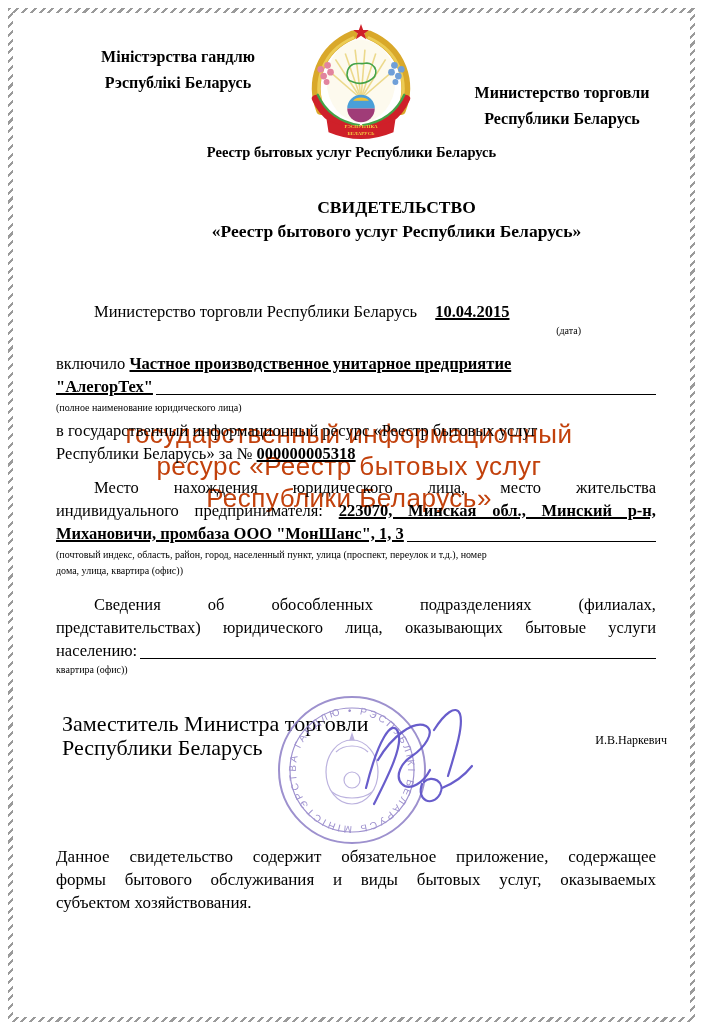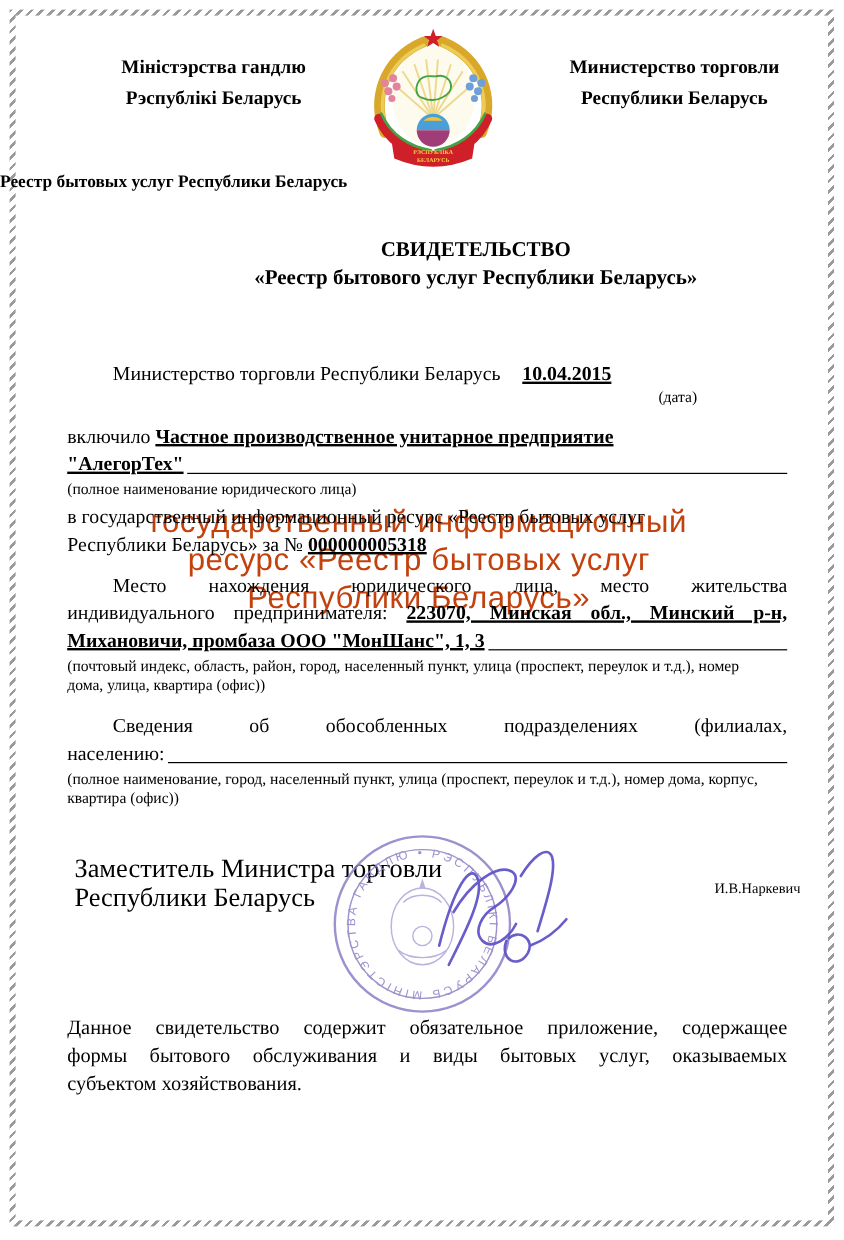--- a/index.html
+++ b/index.html
@@ -21,32 +21,32 @@
     font-family:"Liberation Sans","DejaVu Sans",sans-serif;
     font-size:26px; line-height:32px; color:#c2410c; text-align:center;
     letter-spacing:.5px; white-space:nowrap;
   }
 
   .content{position:absolute; inset:0; z-index:1;}
 
   .ministry{position:absolute; top:44px; width:236px; text-align:center;
     font-weight:bold; font-size:16px; line-height:26px;}
   .ministry.left{left:60px;}
-  .ministry.right{left:444px;}
+  .ministry.right{left:444px;margin-top:36px;}
   .emblem{position:absolute; left:302px; top:22px; width:118px; height:122px;}
 
   .registry-line{position:absolute; top:144px; left:0; width:100%;
-    font-weight:bold; font-size:14.5px;}
+    text-align:center; font-weight:bold; font-size:14.5px;}
 
   .title-block{position:absolute; top:196px; left:0; width:100%;
     text-align:center; font-weight:bold; font-size:17.5px; line-height:23.5px;margin-left:45px;}
 
   .body{position:absolute; left:56px; top:300px; width:600px;
     font-size:16.5px; line-height:23px;}
-  .small{font-size:13px; line-height:16px;}
+  .small{font-size:10px; line-height:16px;}
   .hint{text-align:left;}
   .indent{padding-left:38px;}
   .jline{text-align:justify; text-align-last:justify;}
   .val{font-weight:bold; text-decoration:underline; text-decoration-thickness:1.5px;}
   .flexline{display:flex; align-items:flex-end;}
   .fill{flex:1 1 auto; border-bottom:1.5px solid #000; margin-bottom:3px; margin-left:3px; min-width:20px;}
   .date-hint{text-align:right; padding-right:75px;}
   .mt13{margin-top:13px;} .mt11{margin-top:11px;} .mt14{margin-top:14px;} .mt2{margin-top:2px;} .mt3{margin-top:3px;}
   .date-val{margin-left:14px;}
 
@@ -176,25 +176,25 @@
         <span class="val">223070, Минская обл., Минский р-н,</span>
       </div>
       <div class="flexline">
         <span class="val">Михановичи, промбаза ООО "МонШанс", 1, 3</span>
         <span class="fill"></span>
       </div>
       <div class="small hint mt2">(почтовый индекс, область, район, город, населенный пункт, улица (проспект, переулок и т.д.), номер</div>
       <div class="small hint">дома, улица, квартира (офис))</div>
 
       <div class="jline indent mt14">Сведения об обособленных подразделениях (филиалах,</div>
+      <div class="jline">представительствах) юридического лица, оказывающих бытовые услуги</div>
       <div class="flexline">
         <span>населению:</span>
         <span class="fill"></span>
       </div>
-      <div class="small hint mt2">(полное наименование, город, населенный пункт, улица (проспект, переулок и т.д.), номер дома, корпус,</div>
       <div class="small hint">квартира (офис))</div>
     </div>
 
     <div class="sign-left">
       <div>Заместитель Министра торговли</div>
       <div>Республики Беларусь</div>
     </div>
 
     <svg class="stamp-wrap" viewBox="0 0 224 162" xmlns="http://www.w3.org/2000/svg">
       <g opacity="0.85">

